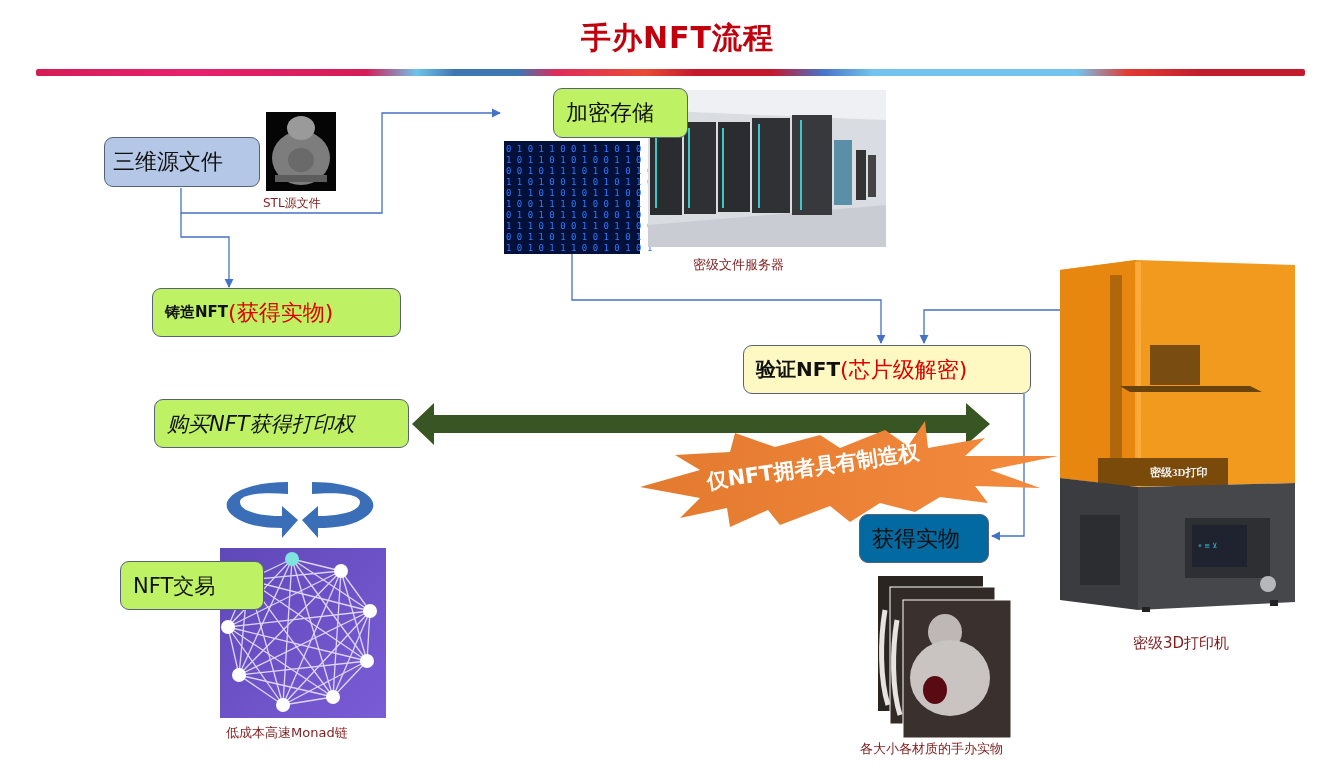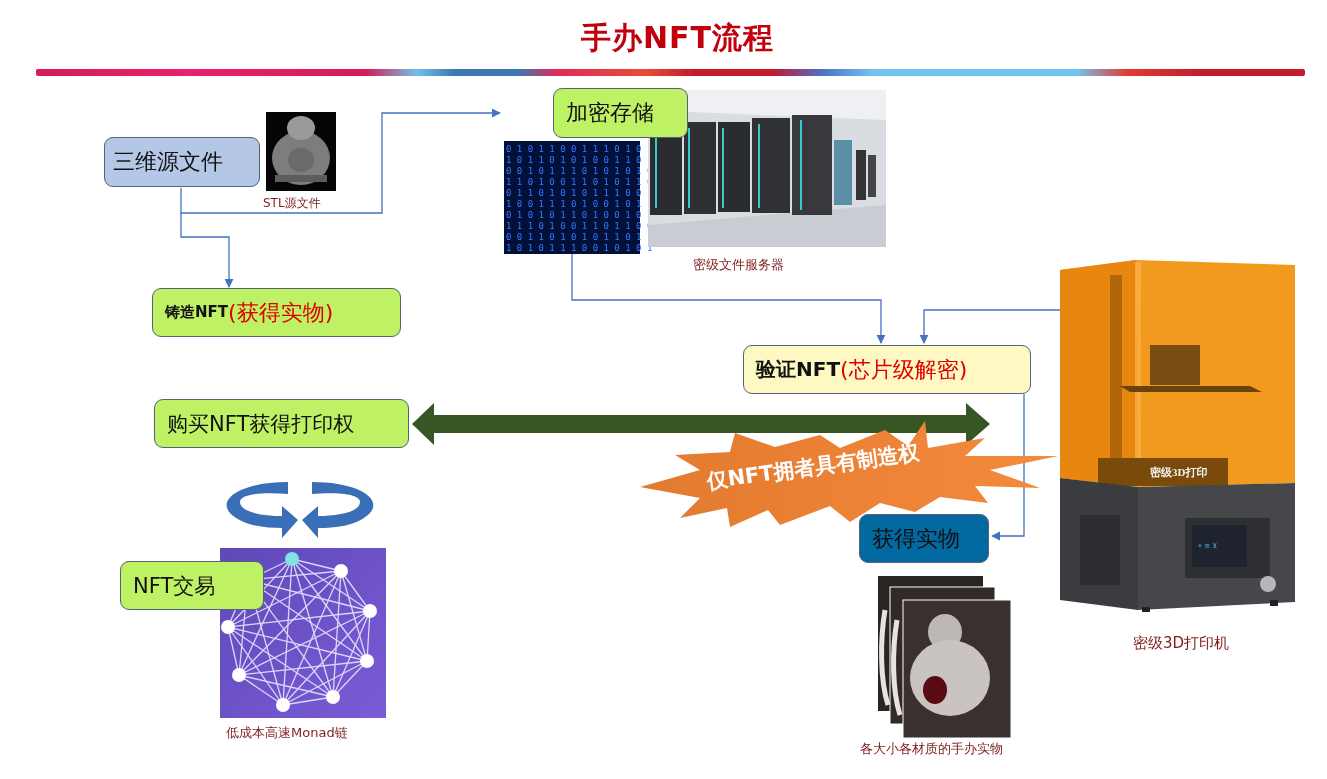--- a/index.html
+++ b/index.html
@@ -221,21 +221,21 @@
 <div class="abs box peach" style="left:104px;top:288px;width:249px;height:49px;">
   <span style="font-weight:bold;font-size:15px;">铸造NFT</span>
     <span class="red">(获得实物)</span>
 </div>
 
 <div class="abs box yellow" style="left:743px;top:345px;width:288px;height:49px;">
   <span style="font-weight:bold;font-size:20px;">验证NFT</span>
     <span class="red">(芯片级解密)</span>
 </div>
 
-<div class="abs box peach" style="left:106px;top:399px;width:255px;height:49px;">
+<div class="abs box peach" style="left:106px;top:399px;width:255px;height:49px;font-style:italic;">
   <span style="font-size:21px;">购买NFT获得打印权</span>
 </div>
 
 <div class="abs box green" style="left:859px;top:514px;width:130px;height:49px;">
   <span>获得实物</span>
 </div>
 
 <div class="abs box peach" style="left:72px;top:561px;width:144px;height:49px;">
   <span style="font-size:21px;">NFT交易</span>
 </div>

